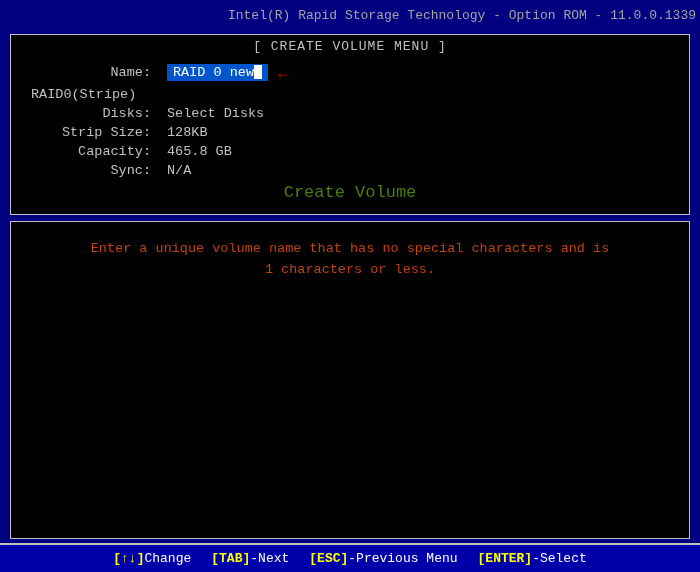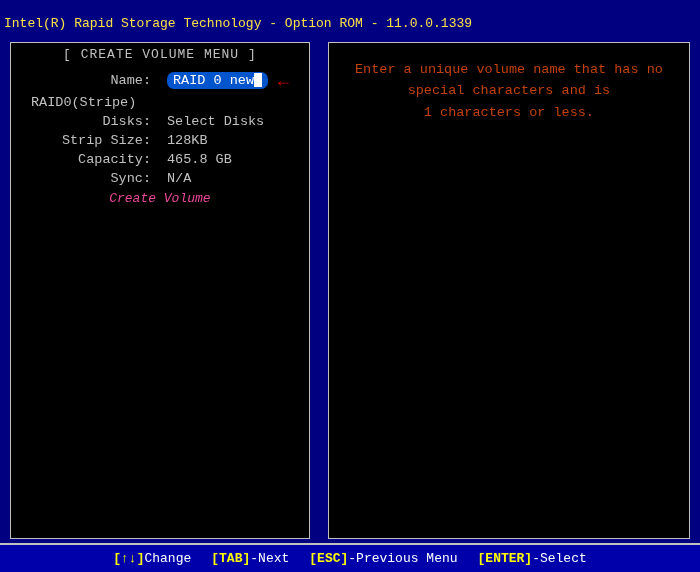--- a/index.html
+++ b/index.html
@@ -10,34 +10,34 @@
       background: #000080;
       font-family: 'Courier New', Courier, monospace;
       overflow: hidden;
       display: flex;
       flex-direction: column;
     }
 
     
     .header {
       background: #000080;
-      color: #fde047;
-      text-align: left;
-      padding: 14px 4px 4px 4px;
+      color: #a3a3a3;
+      text-align: right;
+      padding: 6px 4px 4px 4px;
       font-size: 13px;
       line-height: 1.5;
     }
 
     
     .main-content {
       flex: 1;
       display: flex;
-      flex-direction: row;
+      flex-direction: column;
       padding: 4px 10px 4px 10px;
-      gap: 18px;
+      gap: 6px;
       justify-content: space-between;
     }
 
     
     .panel {
       border: 1px solid #c0c0c0;
       background: #000000;
       color: #c0c0c0;
     }
 
@@ -70,36 +70,34 @@
 
     .form-label {
       color: #c0c0c0;
       text-align: right;
       min-width: 120px;
       margin-right: 16px;
     }
 
     .form-value {
       color: #c0c0c0;
-      border-radius: 7px;
     }
 
     .form-value.blue-highlight {
       background: #0055cc;
       color: #ffffff;
       padding: 1px 6px;
     }
 
     .create-volume-btn {
       text-align: center;
-      font-size: 13px;
+      font-size: 17px;
       padding: 2px 0;
-      color: #ec4899;
+      color: #4d7c0f;
       cursor: pointer;
-      font-style: italic;
     }
 
     .red-arrow {
       display: inline-block;
       margin-left: 10px;
       color: #cc0000;
       font-size: 18px;
       vertical-align: middle;
     }
 

